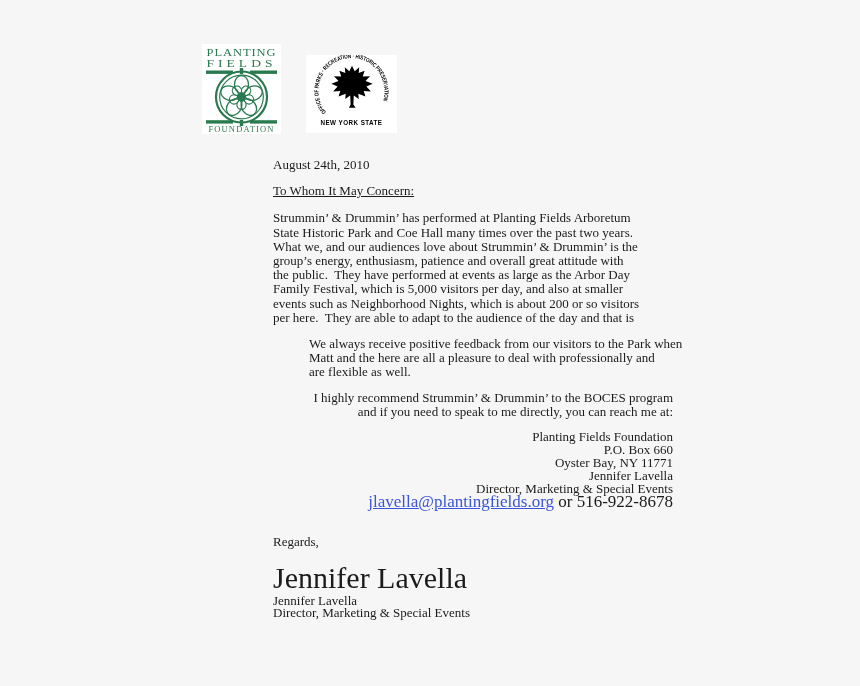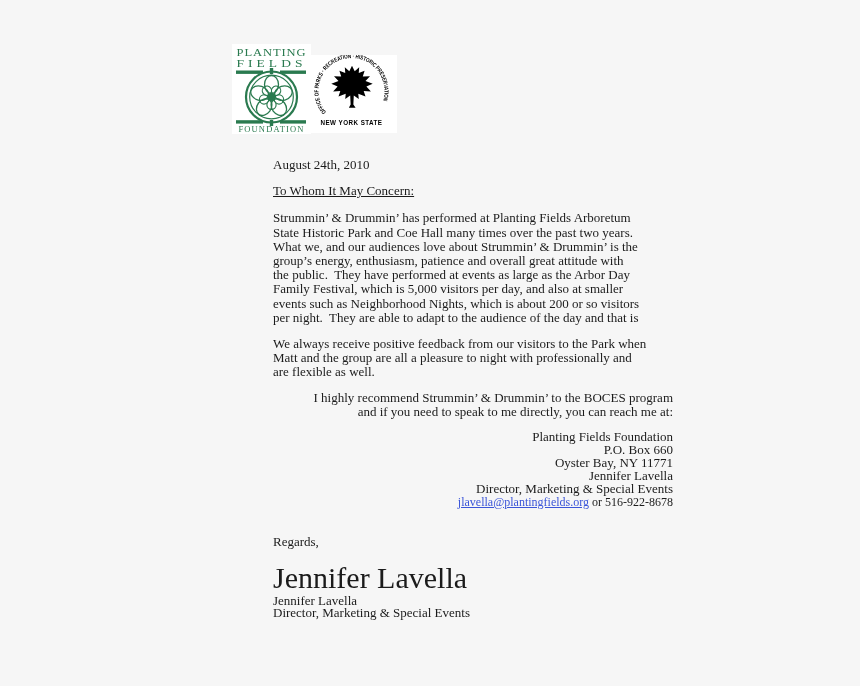--- a/index.html
+++ b/index.html
@@ -5,34 +5,34 @@
   html,body{margin:0;padding:0;}
   .canvas{
     position:relative;
     width:860px;height:686px;
     background:var(--page-bg,#f6f6f6);
     overflow:hidden;
     font-family:"Liberation Serif","DejaVu Serif",serif;
     color:var(--ink,#1b1b1b);
   }
   .logo-box{position:absolute;background:#ffffff;}
-  .logo-pf{left:232px;top:44px;width:79px;height:90px;}
+  .logo-pf{left:202px;top:44px;width:79px;height:90px;}
   .logo-ny{left:306px;top:55px;width:91px;height:78px;}
   .logo-box svg{display:block;width:100%;height:100%;}
 
   .letter{position:absolute;left:273px;top:158px;width:400px;}
   .letter .tline{white-space:pre;font-size:13px;line-height:14.2px;}
   .date-line{margin-bottom:12px;}
   .salutation{margin-bottom:13px;text-decoration:underline;}
   .para{margin-bottom:12px;}
-  .para.p2{margin-bottom:11px;}
+  .para.p2{margin-bottom:11px;margin-left:36px;}
   .para.p3{margin-bottom:12px;text-align:right;}
   .contact .tline{font-size:13px;line-height:12.9px;}
   .contact{margin-bottom:27px;text-align:right;}
-  .contact-last{white-space:pre;font-size:12px;line-height:12.9px;}
+  .contact-last{white-space:pre;font-size:17px;line-height:12.9px;}
   .email-link{color:var(--link-blue,#3b55d9);text-decoration:underline;cursor:pointer;}
   .closing{margin-bottom:13px;}
   .sig-name{font-size:30px;line-height:30px;letter-spacing:0px;margin:0 0 2px 0;}
   .sig-small{font-size:13px;line-height:12px;}
   .sig-small.first{margin-top:1px;}
   .pf-green{fill:var(--pf-green,#2a7a4f);}
   .pf-stroke{stroke:var(--pf-green,#2a7a4f);fill:none;}
 </style>
 </head>
 <body>
@@ -112,25 +112,25 @@
     <div class="tline salutation">To Whom It May Concern:</div>
 
     <div class="para p1">
         <div class="tline">Strummin’ &amp; Drummin’ has performed at Planting Fields Arboretum</div>
         <div class="tline">State Historic Park and Coe Hall many times over the past two years.</div>
         <div class="tline">What we, and our audiences love about Strummin’ &amp; Drummin’ is the</div>
         <div class="tline">group’s energy, enthusiasm, patience and overall great attitude with</div>
         <div class="tline">the public.  They have performed at events as large as the Arbor Day</div>
         <div class="tline">Family Festival, which is 5,000 visitors per day, and also at smaller</div>
         <div class="tline">events such as Neighborhood Nights, which is about 200 or so visitors</div>
-        <div class="tline">per night.  They are able to adapt to the audience of the day and that is</div>
+        <div class="tline">per here.  They are able to adapt to the audience of the day and that is</div>
       </div>
     <div class="para p2">
         <div class="tline">We always receive positive feedback from our visitors to the Park when</div>
-        <div class="tline">Matt and the group are all a pleasure to night with professionally and</div>
+        <div class="tline">Matt and the here are all a pleasure to deal with professionally and</div>
         <div class="tline">are flexible as well.</div>
       </div>
     <div class="para p3">
         <div class="tline">I highly recommend Strummin’ &amp; Drummin’ to the BOCES program</div>
         <div class="tline">and if you need to speak to me directly, you can reach me at:</div>
       </div>
 
     <div class="contact">
       <div>
           <div class="tline">Planting Fields Foundation</div>

